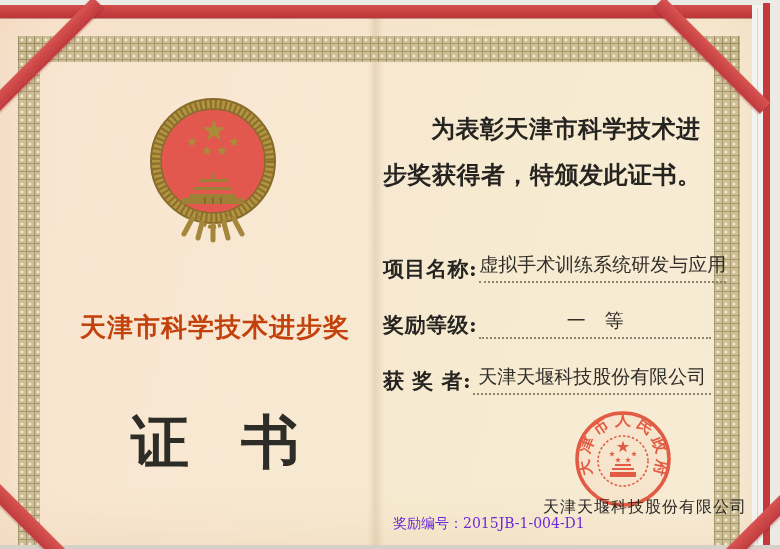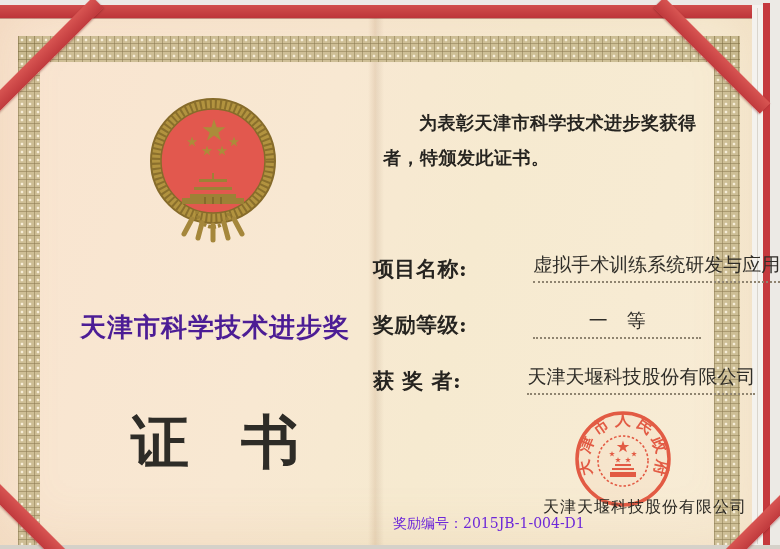--- a/index.html
+++ b/index.html
@@ -39,33 +39,33 @@
     background:linear-gradient(#d85552,#c03a3d);box-shadow:0 1px 2px rgba(100,20,20,.35);}
   .rb-tl{left:-30px;top:48px;transform:rotate(-45deg);}
   .rb-tr{left:637px;top:48px;transform:rotate(45deg);}
   .rb-bl{left:-45px;top:517px;transform:rotate(45deg);}
   .rb-br{left:683px;top:520px;transform:rotate(-45deg);}
 
   
   .emblem{position:absolute;left:148px;top:94px;width:130px;height:150px;}
   .award-title{position:absolute;left:52px;top:310px;width:326px;text-align:center;
     font-family:"DejaVu Serif","Liberation Serif",serif;font-weight:700;font-size:26px;
-    color:#4c1d95;letter-spacing:1px;white-space:nowrap;}
+    color:#c2410c;letter-spacing:1px;white-space:nowrap;}
   .cert-word{position:absolute;left:60px;top:404px;width:310px;display:flex;justify-content:center;gap:52px;
     font-family:"DejaVu Serif","Liberation Serif",serif;font-weight:700;font-size:58px;color:#2e2c27;}
 
   
   .body-text{position:absolute;left:383px;top:106px;width:324px;
-    font-family:"DejaVu Serif","Liberation Serif",serif;font-weight:700;font-size:18px;
+    font-family:"DejaVu Serif","Liberation Serif",serif;font-weight:700;font-size:24px;
     line-height:1.92;color:#262420;text-indent:2em;letter-spacing:.5px;}
-  .field-row{position:absolute;left:373px;width:328px;display:flex;align-items:flex-end;gap:44px;}
+  .field-row{position:absolute;left:383px;width:328px;display:flex;align-items:flex-end;}
   .fr-1{top:252px;} .fr-2{top:308px;} .fr-3{top:364px;}
   .field-label{font-family:"DejaVu Serif","Liberation Serif",serif;font-weight:700;font-size:21px;
     color:#262420;white-space:pre;letter-spacing:.5px;}
-  .field-value{flex:1;margin-left:22px;text-align:center;white-space:nowrap;
+  .field-value{flex:1;margin-left:2px;text-align:center;white-space:nowrap;
     font-family:"DejaVu Serif","Liberation Serif",serif;font-size:19px;color:#2f2d28;
     border-bottom:2px dotted #8f8470;padding-bottom:3px;}
 
   .seal{position:absolute;left:567px;top:403px;width:112px;height:112px;z-index:3;opacity:.92;}
   .date-line{position:absolute;left:543px;top:497px;width:180px;z-index:4;
     font-family:"DejaVu Serif","Liberation Serif",serif;font-size:16px;color:#2a2823;
     letter-spacing:1px;white-space:nowrap;}
   .award-no{position:absolute;left:393px;top:515px;z-index:4;
     font-family:"DejaVu Serif","Liberation Serif",serif;font-size:14px;color:#6d28d9;white-space:nowrap;}
 </style>

